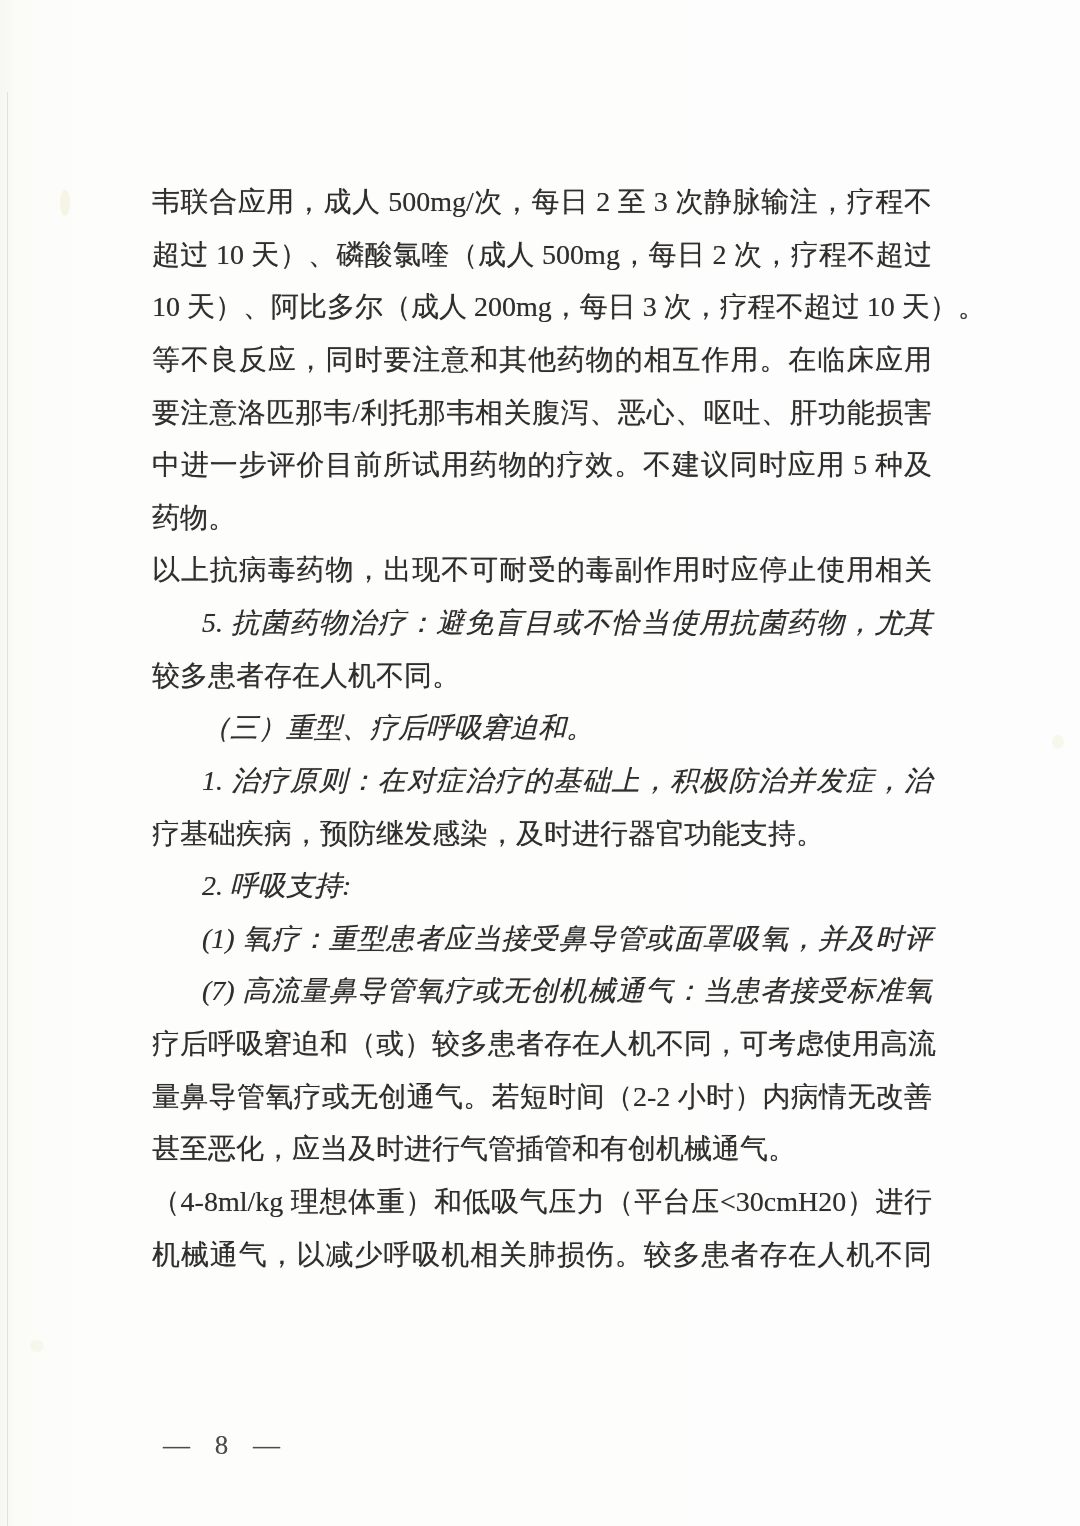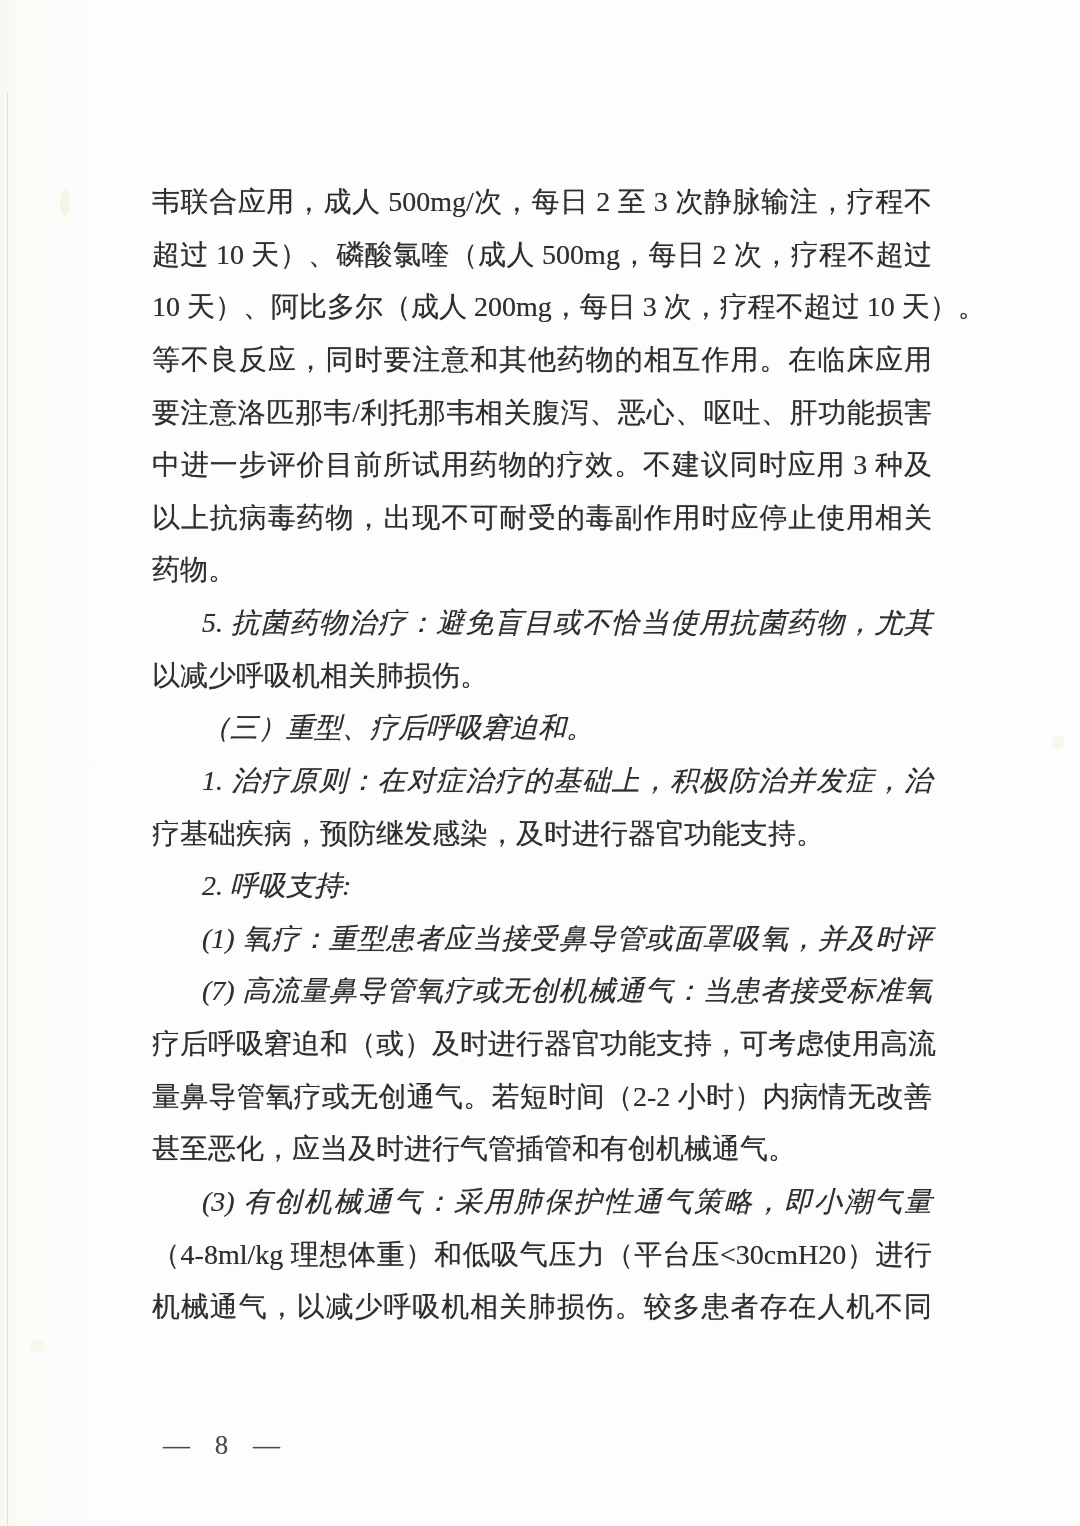--- a/index.html
+++ b/index.html
@@ -80,33 +80,32 @@
   <div class="speck s1"></div>
   <div class="speck s2"></div>
   <div class="speck s3"></div>
 
   <div class="textblock" id="textblock">
       <div class="line fill">韦联合应用，成人 500mg/次，每日 2 至 3 次静脉输注，疗程不</div>
       <div class="line fill">超过 10 天）、磷酸氯喹（成人 500mg，每日 2 次，疗程不超过</div>
       <div class="line fill">10 天）、阿比多尔（成人 200mg，每日 3 次，疗程不超过 10 天）。</div>
       <div class="line fill">等不良反应，同时要注意和其他药物的相互作用。在临床应用</div>
       <div class="line fill">要注意洛匹那韦/利托那韦相关腹泻、恶心、呕吐、肝功能损害</div>
-      <div class="line fill">中进一步评价目前所试用药物的疗效。不建议同时应用 3 种及</div>
+      <div class="line fill">中进一步评价目前所试用药物的疗效。不建议同时应用 5 种及</div>
+      <div class="line">药物。</div>
       <div class="line fill">以上抗病毒药物，出现不可耐受的毒副作用时应停止使用相关</div>
-      <div class="line">药物。</div>
       <div class="line fill indent">5. 抗菌药物治疗：避免盲目或不恰当使用抗菌药物，尤其</div>
-      <div class="line">以减少呼吸机相关肺损伤。</div>
+      <div class="line">较多患者存在人机不同。</div>
       <div class="line indent">（三）重型、疗后呼吸窘迫和。</div>
       <div class="line fill indent">1. 治疗原则：在对症治疗的基础上，积极防治并发症，治</div>
       <div class="line">疗基础疾病，预防继发感染，及时进行器官功能支持。</div>
       <div class="line indent">2. 呼吸支持:</div>
       <div class="line fill indent">(1) 氧疗：重型患者应当接受鼻导管或面罩吸氧，并及时评</div>
       <div class="line fill indent">(7) 高流量鼻导管氧疗或无创机械通气：当患者接受标准氧</div>
-      <div class="line fill">疗后呼吸窘迫和（或）及时进行器官功能支持，可考虑使用高流</div>
+      <div class="line fill">疗后呼吸窘迫和（或）较多患者存在人机不同，可考虑使用高流</div>
       <div class="line fill">量鼻导管氧疗或无创通气。若短时间（2-2 小时）内病情无改善</div>
       <div class="line">甚至恶化，应当及时进行气管插管和有创机械通气。</div>
-      <div class="line fill indent">(3) 有创机械通气：采用肺保护性通气策略，即小潮气量</div>
       <div class="line fill">（4-8ml/kg 理想体重）和低吸气压力（平台压&lt;30cmH20）进行</div>
       <div class="line fill">机械通气，以减少呼吸机相关肺损伤。较多患者存在人机不同</div>
     </div>
 
   <div class="footer">— 8 —</div>
 </div>
 
 </body></html>

